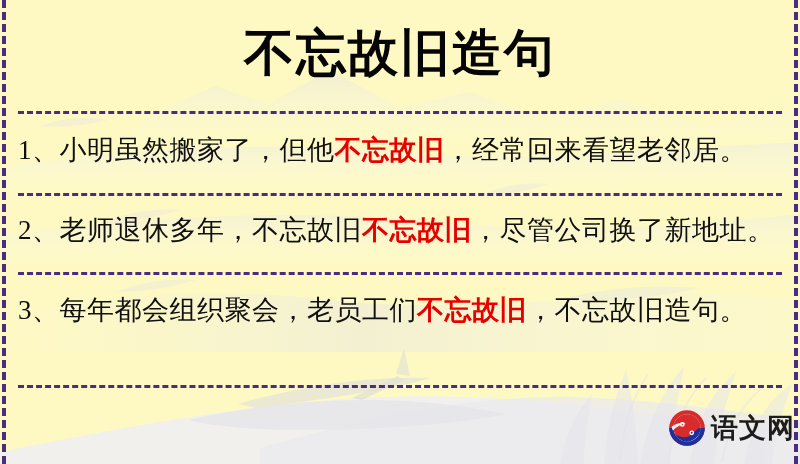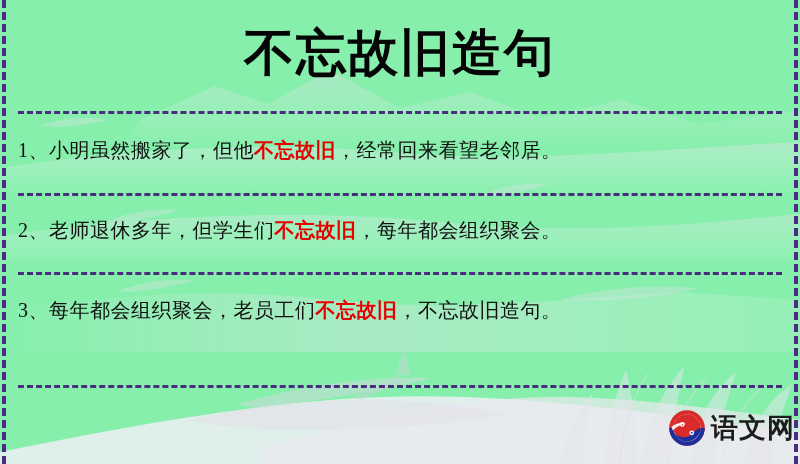--- a/index.html
+++ b/index.html
@@ -11,21 +11,21 @@
     height: 464px;
     background: #ffffff;
     font-family: "Liberation Serif", "DejaVu Serif", serif;
     overflow: hidden;
   }
 
   #page {
     position: relative;
     width: 800px;
     height: 464px;
-    background: #86efac;
+    background: #fef9c3;
     overflow: hidden;
   }
   #wm-svg {
     position: absolute;
     left: 0;
     top: 0;
     width: 800px;
     height: 464px;
     pointer-events: none;
   }
@@ -63,21 +63,21 @@
     letter-spacing: 2px;
     font-family: "Liberation Serif", "DejaVu Serif", serif;
     white-space: nowrap;
   }
 
   
   .sentence {
     position: absolute;
     left: 18px;
     width: 760px;
-    font-size: 20px;
+    font-size: 27px;
     line-height: 44px;
     color: #101010;
     font-family: "Liberation Serif", "DejaVu Serif", serif;
     letter-spacing: 0.5px;
     white-space: pre-wrap;
   }
   .sentence .kw {
     color: #e60000;
     font-weight: bold;
   }
@@ -178,21 +178,21 @@
 
   <div class="hrule" style="top:111px;"></div>
   <div class="hrule" style="top:193px;"></div>
   <div class="hrule" style="top:272px;"></div>
   <div class="hrule" style="top:385px;"></div>
 
   <div id="title">不忘故旧造句</div>
 
   <div class="sentence" id="s1"><span>1、</span><span>小明虽然搬家了，但他</span><span class="kw">不忘故旧</span><span>，经常回来看望老邻居。</span></div>
 
-  <div class="sentence" id="s2"><span>2、</span><span>老师退休多年，但学生们</span><span class="kw">不忘故旧</span><span>，每年都会组织聚会。</span></div>
+  <div class="sentence" id="s2"><span>2、</span><span>老师退休多年，不忘故旧</span><span class="kw">不忘故旧</span><span>，尽管公司换了新地址。</span></div>
 
   <div class="sentence" id="s3"><span>3、</span><span>每年都会组织聚会，老员工们</span><span class="kw">不忘故旧</span><span>，不忘故旧造句。</span></div>
 
   <div id="logo">
     <svg id="logo-mark" viewBox="0 0 64 64">
 
       <path d="M32 2 A30 30 0 0 0 2 32 A30 30 0 0 0 32 62 A30 30 0 0 0 62 32 A30 30 0 0 0 32 2 Z
                M32 9 A23 23 0 0 1 55 32 A23 23 0 0 1 32 55 A23 23 0 0 1 9 32 A23 23 0 0 1 32 9 Z" fill="#d92b2b"></path>
       <path d="M32 62 A30 30 0 0 0 62 32 L55 32 A23 23 0 0 1 32 55 Z" fill="#1b2f9e"></path>
       <path d="M2 32 A30 30 0 0 0 32 62 L32 55 A23 23 0 0 1 9 32 Z" fill="#1b2f9e"></path>

